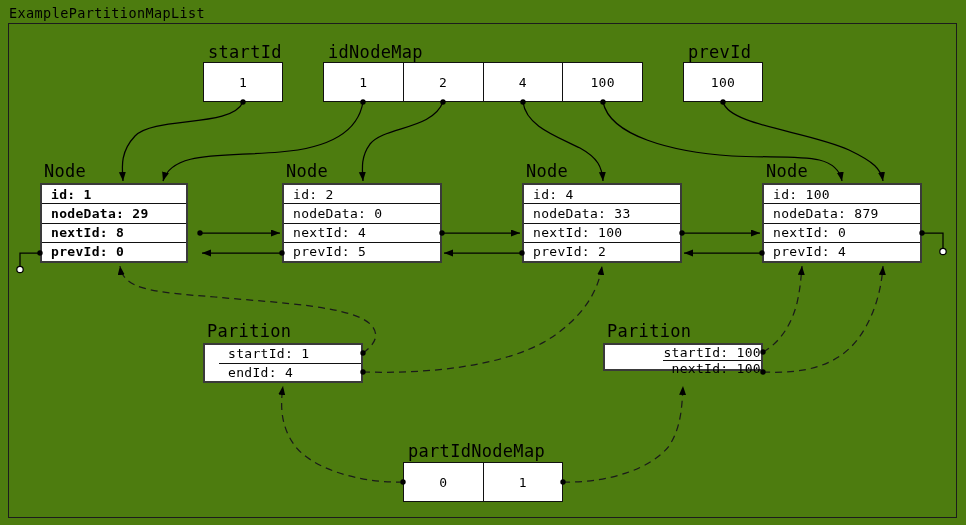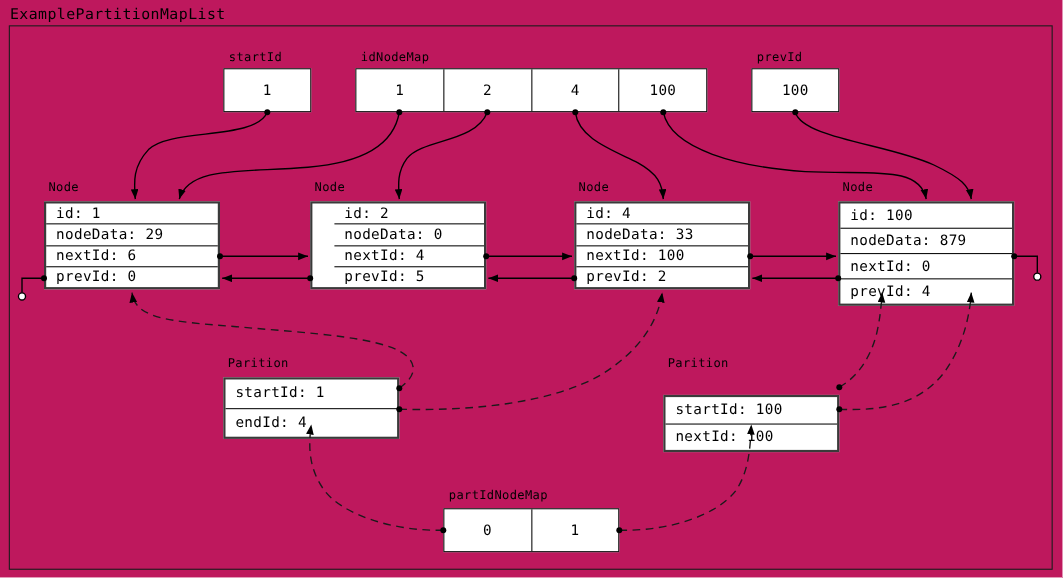--- a/index.html
+++ b/index.html
@@ -1,30 +1,30 @@
 <!DOCTYPE html>
 <html><head>
 <meta charset="utf-8">
 <style>
   html,body{margin:0;padding:0;background:#ffffff;}
   #canvas{
-    position:relative;width:966px;height:525px;background:#be185d;
+    position:relative;width:966px;height:525px;background:#4d7c0f;
     font-family:"DejaVu Sans Mono","Liberation Mono",monospace;
     color:#000;overflow:hidden;
   }
   .abs{position:absolute;}
   #frame{
     left:8px;top:23px;width:949px;height:495px;
     border:1.6px solid #1c1c1c;box-sizing:border-box;
   }
   #diagram-title{
     left:9px;top:5px;font-size:13.5px;letter-spacing:.4px;white-space:pre;
   }
   .box-label{
-    font-size:11px;letter-spacing:.3px;height:16px;line-height:16px;white-space:pre;text-align:right;
+    font-size:17px;letter-spacing:.3px;height:16px;line-height:16px;white-space:pre;text-align:right;
   }
   .cellbox{
     display:flex;box-sizing:border-box;border:1.6px solid #111;background:#fff;
   }
   .cellbox .cell{
     flex:1;display:flex;align-items:center;justify-content:center;
     font-size:13px;letter-spacing:.3px;
   }
   .cellbox .cell + .cell{border-left:1.4px solid #111;}
   .record{
@@ -58,59 +58,59 @@
     <div class="cell">4</div>
     <div class="cell">100</div>
   </div>
 
   <div class="abs box-label" style="left:688px;top:44px;">prevId</div>
   <div class="abs cellbox" style="left:683px;top:62px;width:80px;height:40px;">
     <div class="cell">100</div>
   </div>
 
   <div class="abs box-label" style="left:44px;top:163px;">Node</div>
-  <div class="abs record" style="left:40px;top:183px;width:160px;height:80px;">
+  <div class="abs record" style="left:40px;top:183px;width:148px;height:80px;font-weight:bold;">
     <div class="row">id: 1</div>
     <div class="row">nodeData: 29</div>
-    <div class="row">nextId: 6</div>
+    <div class="row">nextId: 8</div>
     <div class="row">prevId: 0</div>
   </div>
 
   <div class="abs box-label" style="left:286px;top:163px;">Node</div>
-  <div class="abs record" style="left:282px;top:183px;width:160px;height:80px;padding-left:20px;">
+  <div class="abs record" style="left:282px;top:183px;width:160px;height:80px;">
     <div class="row">id: 2</div>
     <div class="row">nodeData: 0</div>
     <div class="row">nextId: 4</div>
     <div class="row">prevId: 5</div>
   </div>
 
   <div class="abs box-label" style="left:526px;top:163px;">Node</div>
   <div class="abs record" style="left:522px;top:183px;width:160px;height:80px;">
     <div class="row">id: 4</div>
     <div class="row">nodeData: 33</div>
     <div class="row">nextId: 100</div>
     <div class="row">prevId: 2</div>
   </div>
 
   <div class="abs box-label" style="left:766px;top:163px;">Node</div>
-  <div class="abs record" style="left:762px;top:183px;width:160px;height:95px;">
+  <div class="abs record" style="left:762px;top:183px;width:160px;height:80px;">
     <div class="row">id: 100</div>
     <div class="row">nodeData: 879</div>
     <div class="row">nextId: 0</div>
     <div class="row">prevId: 4</div>
   </div>
 
   <div class="abs box-label" style="left:207px;top:323px;">Parition</div>
-  <div class="abs record" style="left:203px;top:343px;width:160px;height:56px;">
+  <div class="abs record" style="left:203px;top:343px;width:160px;height:40px;padding-left:14px;">
     <div class="row">startId: 1</div>
     <div class="row">endId: 4</div>
   </div>
 
   <div class="abs box-label" style="left:607px;top:323px;">Parition</div>
-  <div class="abs record" style="left:603px;top:359px;width:160px;height:52px;">
+  <div class="abs record" style="left:603px;top:343px;width:160px;height:28px;align-items:flex-end;">
     <div class="row">startId: 100</div>
     <div class="row">nextId: 100</div>
   </div>
 
   <div class="abs box-label" style="left:408px;top:443px;">partIdNodeMap</div>
   <div class="abs cellbox" style="left:403px;top:462px;width:160px;height:40px;">
     <div class="cell">0</div>
     <div class="cell">1</div>
   </div>
 

